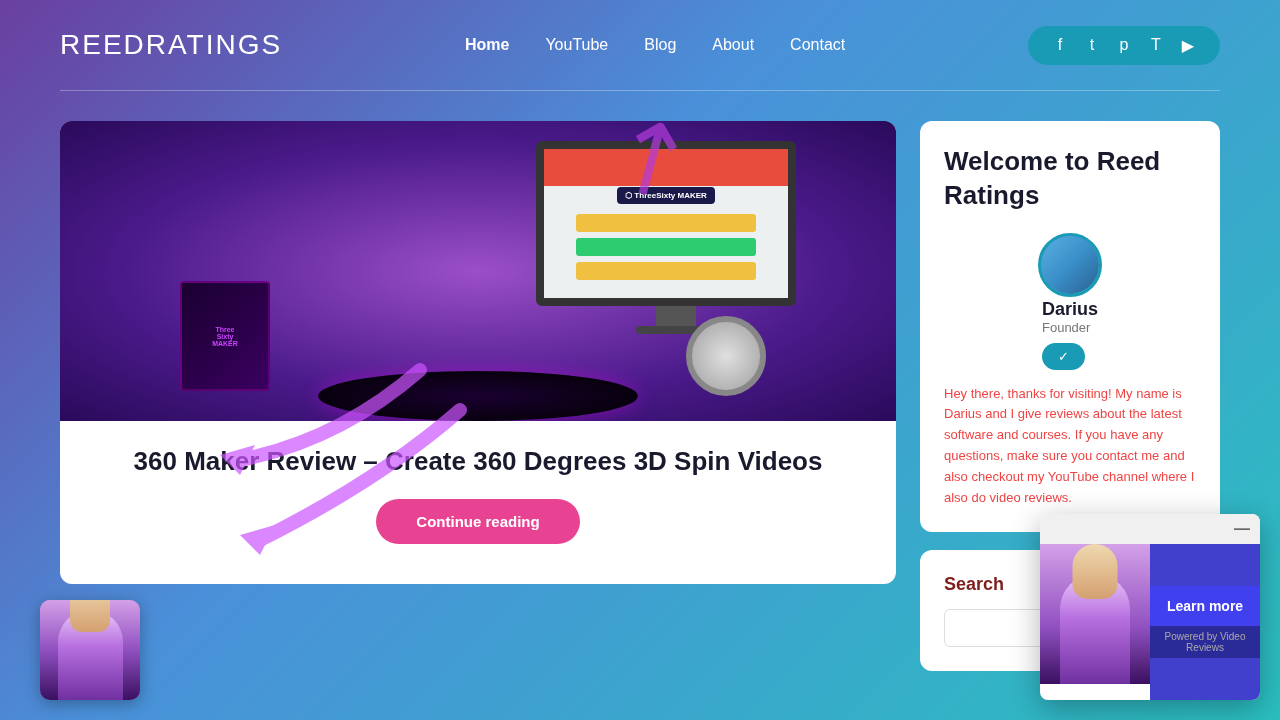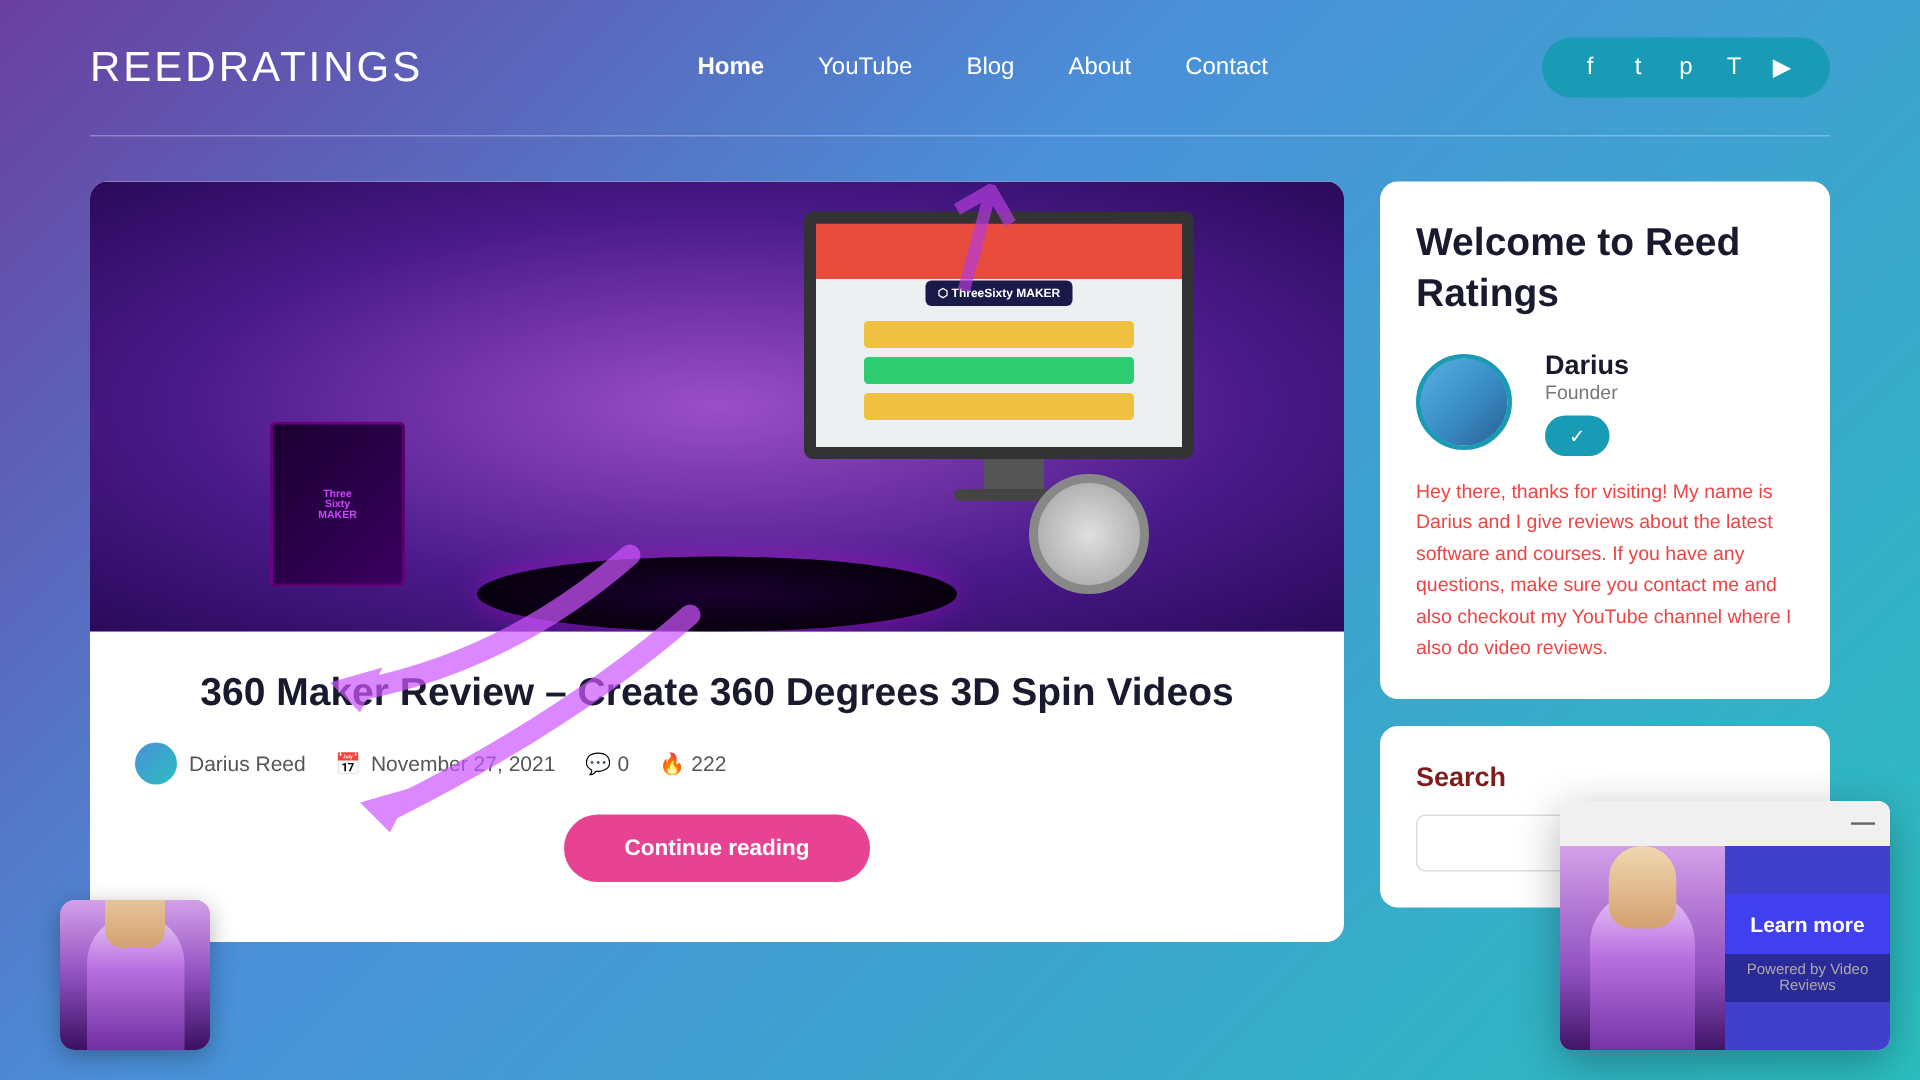--- a/index.html
+++ b/index.html
@@ -282,22 +282,23 @@
     .welcome-title {
       font-size: 26px;
       font-weight: 700;
       color: #1a1a2e;
       margin-bottom: 20px;
       line-height: 1.3;
     }
     .author-row {
       display: flex;
       align-items: center;
-      gap: 22px;
+      gap: 2px;
       margin-bottom: 14px;
+      flex-direction: column;
     }
     .author-avatar {
       width: 64px;
       height: 64px;
       border-radius: 50%;
       background: linear-gradient(135deg, #4a90d9, #2abfbf);
       border: 3px solid #1a9bb5;
       flex-shrink: 0;
       overflow: hidden;
       display: flex;
@@ -376,21 +377,21 @@
       padding: 6px 10px;
     }
     .video-popup-close {
       cursor: pointer;
       font-size: 16px;
       color: #666;
       font-weight: bold;
     }
     .video-popup-content {
       display: flex;
-      height: 136px;
+      height: 156px;
     }
     .video-popup-preview {
       width: 110px;
       height: 140px;
       background: linear-gradient(135deg, #c890f0, #8a40c0);
       flex-shrink: 0;
       position: relative;
       overflow: hidden;
     }
     .video-popup-person {
@@ -571,38 +572,20 @@
         <div class="platform"></div>
 
         <div class="article-arrows">
           <div class="arrow-purple-2">↙</div>
         </div>
       </div>
     </div>
 
     <div class="article-body">
       <h2 class="article-title">360 Maker Review – Create 360 Degrees 3D Spin Videos</h2>
-      <div class="article-meta">
-        <div class="meta-author">
-          <div class="meta-author-avatar"></div>
-          <span>Darius Reed</span>
-        </div>
-        <div class="meta-date">
-          <span class="icon-small">📅</span>
-          <span>November 27, 2021</span>
-        </div>
-        <div class="meta-comments">
-          <span class="icon-small">💬</span>
-          <span>0</span>
-        </div>
-        <div class="meta-views">
-          <span class="icon-small">🔥</span>
-          <span>222</span>
-        </div>
-      </div>
       <button class="continue-btn">Continue reading</button>
     </div>
   </div>
 
   <aside class="sidebar">
 
     <div class="sidebar-card">
       <h2 class="welcome-title">Welcome to Reed Ratings</h2>
       <div class="author-row">
         <div class="author-avatar">

